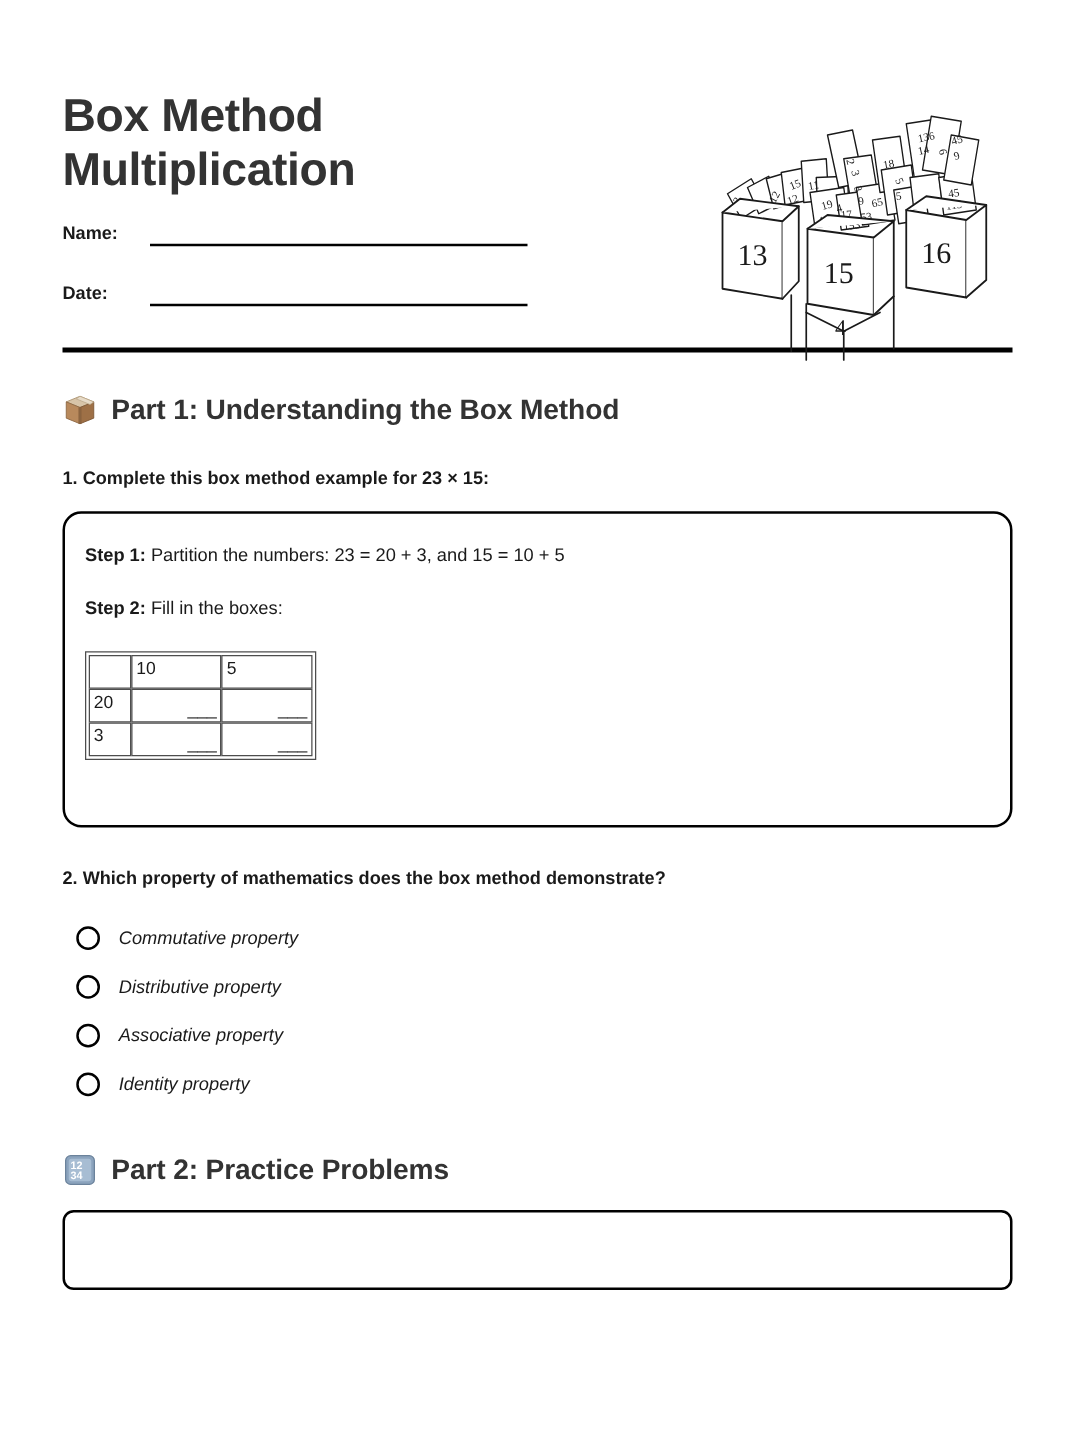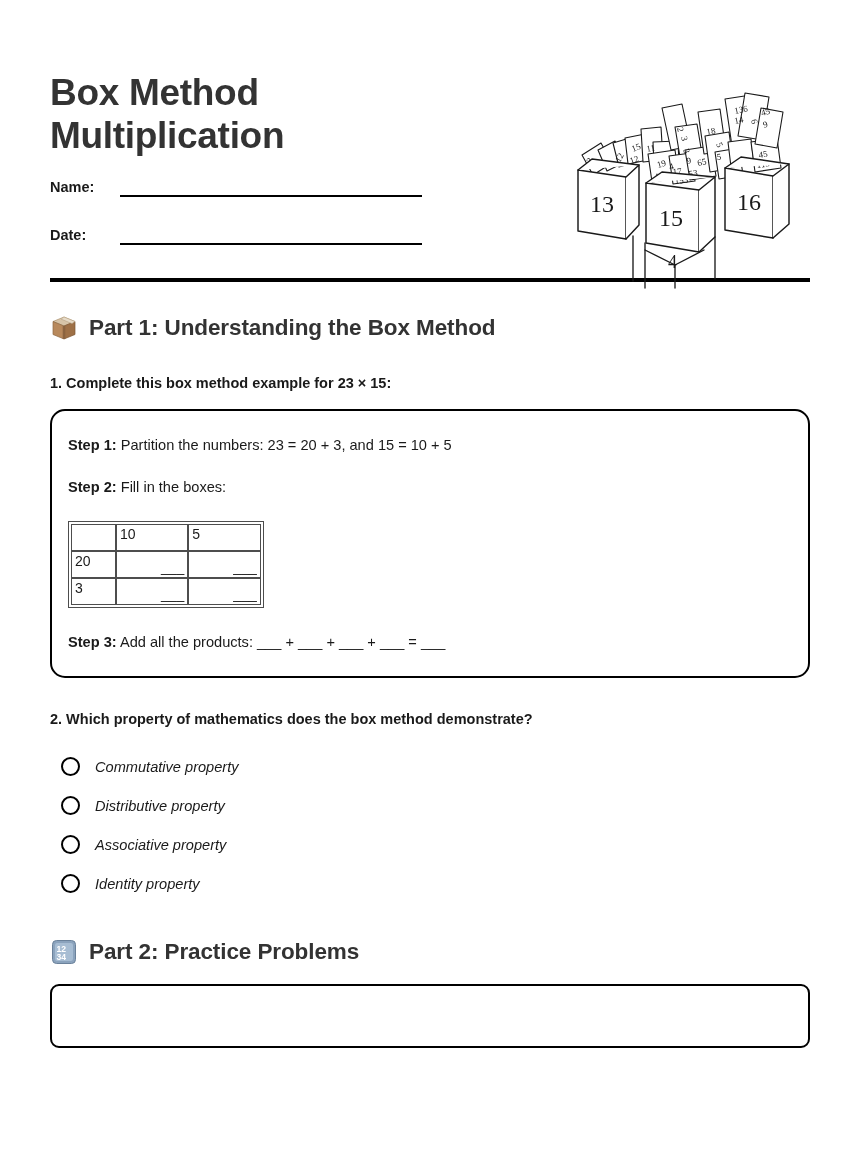--- a/index.html
+++ b/index.html
@@ -126,21 +126,21 @@
   .box-grid {
     border-collapse: separate;
     border-spacing: 0;
     border: 1.3px solid #4d4d4d;
     padding: 2px;
     margin: 0 0 26px 0;
     table-layout: fixed;
   }
   .box-grid td {
     border: 1.3px solid #4d4d4d;
-    width: 45px;
+    width: 34px;
     height: 27px;
     padding: 2px 3px;
     font-size: 14px;
     color: #1a1a1a;
     vertical-align: top;
     line-height: 1.1;
     box-sizing: border-box;
   }
   .box-grid td.wide { width: 48px; margin-top: 44px; }
   .box-grid td.blank-cell {
@@ -341,23 +341,20 @@
           <td class="wide blank-cell">___</td>
         </tr>
         <tr>
           <td>3</td>
           <td class="wide blank-cell">___</td>
           <td class="wide blank-cell">___</td>
         </tr>
       </tbody>
     </table>
 
-    <div class="step-line">
-      <span class="step-label">Step 3:</span><span> Add all the products: ___ + ___ + ___ + ___ = ___</span>
-    </div>
   </div>
 
   <div class="question">2. Which property of mathematics does the box method demonstrate?</div>
 
   <div class="choices">
     <div class="choice">
       <span class="radio-circle"></span>
       <span class="choice-label">Commutative property</span>
     </div>
     <div class="choice">

